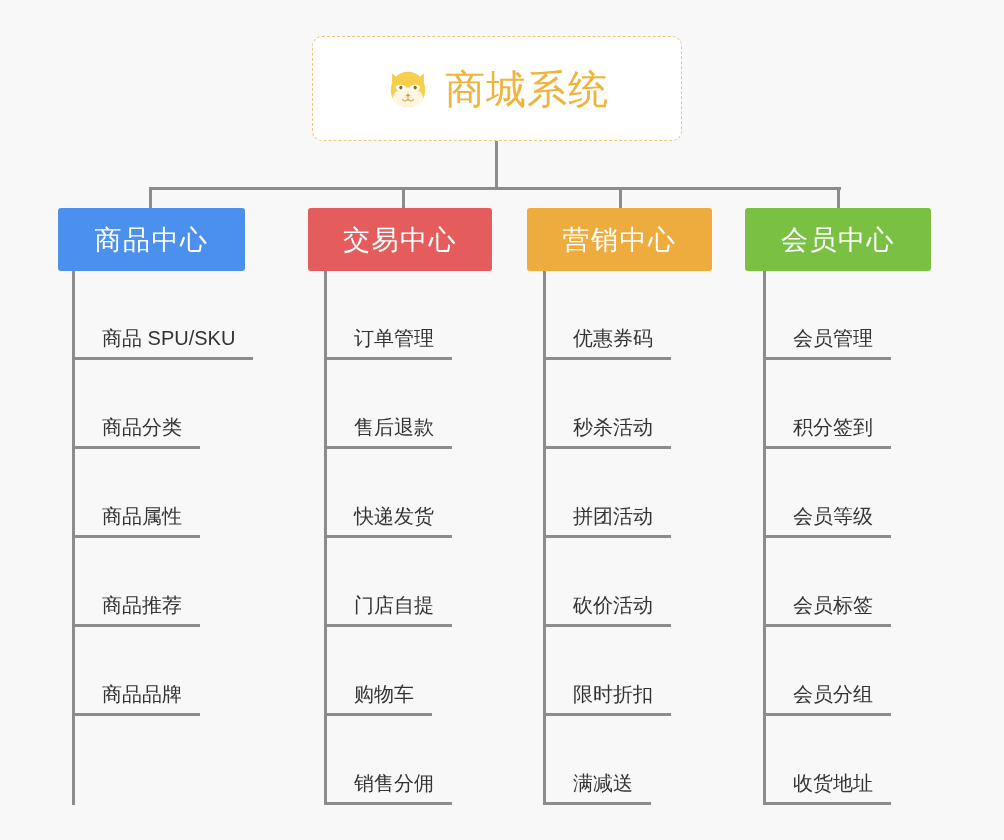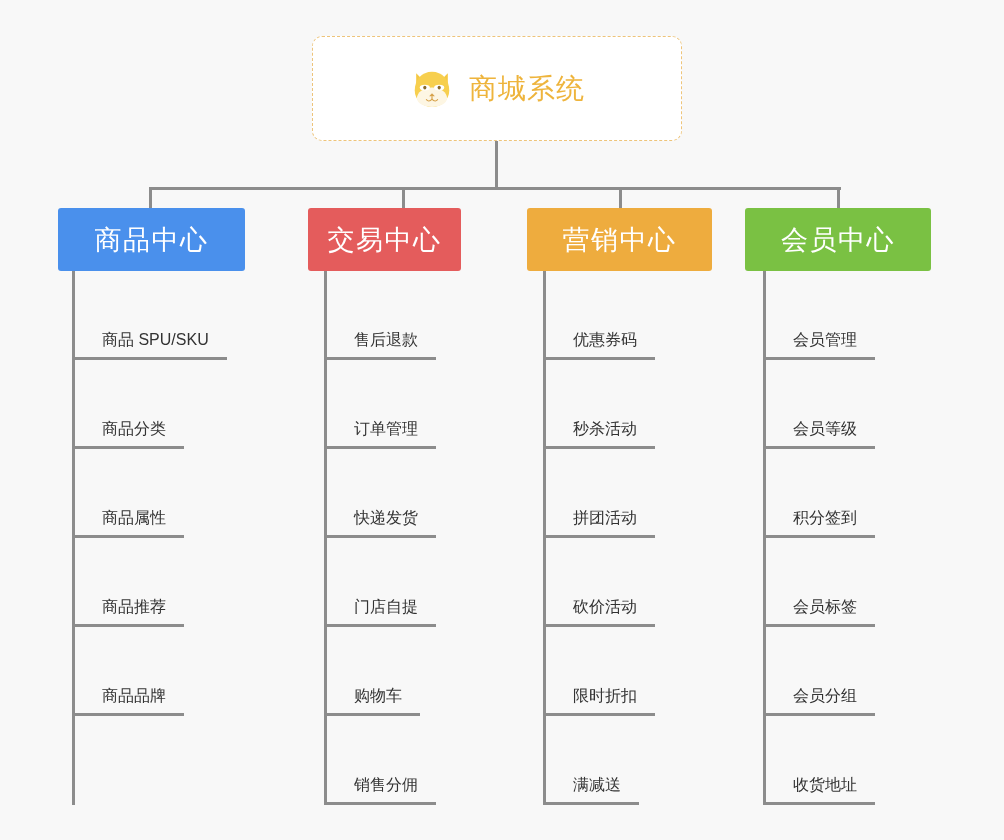--- a/index.html
+++ b/index.html
@@ -37,21 +37,21 @@
     justify-content: center;
     gap: 14px;
   }
   .root-icon {
     width: 46px;
     height: 46px;
     display: block;
     flex: 0 0 auto;
   }
   .root-title {
-    font-size: 28px;
+    font-size: 40px;
     line-height: 1;
     color: #eeb43c;
     letter-spacing: 1px;
     white-space: nowrap;
   }
 
   
   .conn {
     position: absolute;
     background: #8c8c8c;
@@ -111,38 +111,38 @@
   }
   .leaf-row {
     position: relative;
     height: 89px;
     box-sizing: border-box;
     display: flex;
     align-items: flex-end;
   }
   .leaf-label {
     display: inline-block;
-    font-size: 16px;
+    font-size: 20px;
     color: #333333;
     line-height: 1;
     padding: 0 18px 9px 30px;
     border-bottom: 3px solid #8c8c8c;
     white-space: nowrap;
     margin-top: 13px;
   }
 
   
   .branch-1 { left: 58px; }
   .branch-1 .branch-head { width: 187px; background: #4a90ec; }
   .branch-1 .branch-stem-top { left: 91px; }
   .branch-1 .leaf-spine { left: 14px; }
   .branch-1 .leaf-row { padding-left: 14px; }
 
   .branch-2 { left: 308px; }
-  .branch-2 .branch-head { width: 153px; background: #e45c5c; }
+  .branch-2 .branch-head { width: 184px; background: #e45c5c; }
   .branch-2 .branch-stem-top { left: 94px; }
   .branch-2 .leaf-spine { left: 16px; }
   .branch-2 .leaf-row { padding-left: 16px; }
 
   .branch-3 { left: 527px; }
   .branch-3 .branch-head { width: 185px; background: #eeac3e; }
   .branch-3 .branch-stem-top { left: 92px; }
   .branch-3 .leaf-spine { left: 16px; }
   .branch-3 .leaf-row { padding-left: 16px; }
 
@@ -200,26 +200,26 @@
         </div>
     </div>
   </div>
 
   <div class="branch branch-2">
     <div class="branch-stem-top"></div>
     <div class="branch-head" style="background: rgb(228, 92, 92);">交易中心</div>
     <div class="leaf-list">
       <div class="leaf-spine" style="height: 534px;"></div>
       <div class="leaf-row">
+          <span class="leaf-label">订单管理</span>
+        </div>
+      <div class="leaf-row">
           <span class="leaf-label">售后退款</span>
         </div>
       <div class="leaf-row">
-          <span class="leaf-label">订单管理</span>
-        </div>
-      <div class="leaf-row">
           <span class="leaf-label">快递发货</span>
         </div>
       <div class="leaf-row">
           <span class="leaf-label">门店自提</span>
         </div>
       <div class="leaf-row">
           <span class="leaf-label">购物车</span>
         </div>
       <div class="leaf-row">
           <span class="leaf-label">销售分佣</span>
@@ -255,26 +255,26 @@
 
   <div class="branch branch-4">
     <div class="branch-stem-top"></div>
     <div class="branch-head" style="background: rgb(122, 193, 67);">会员中心</div>
     <div class="leaf-list">
       <div class="leaf-spine" style="height: 534px;"></div>
       <div class="leaf-row">
           <span class="leaf-label">会员管理</span>
         </div>
       <div class="leaf-row">
+          <span class="leaf-label">积分签到</span>
+        </div>
+      <div class="leaf-row">
           <span class="leaf-label">会员等级</span>
         </div>
       <div class="leaf-row">
-          <span class="leaf-label">积分签到</span>
-        </div>
-      <div class="leaf-row">
           <span class="leaf-label">会员标签</span>
         </div>
       <div class="leaf-row">
           <span class="leaf-label">会员分组</span>
         </div>
       <div class="leaf-row">
           <span class="leaf-label">收货地址</span>
         </div>
     </div>
   </div>

